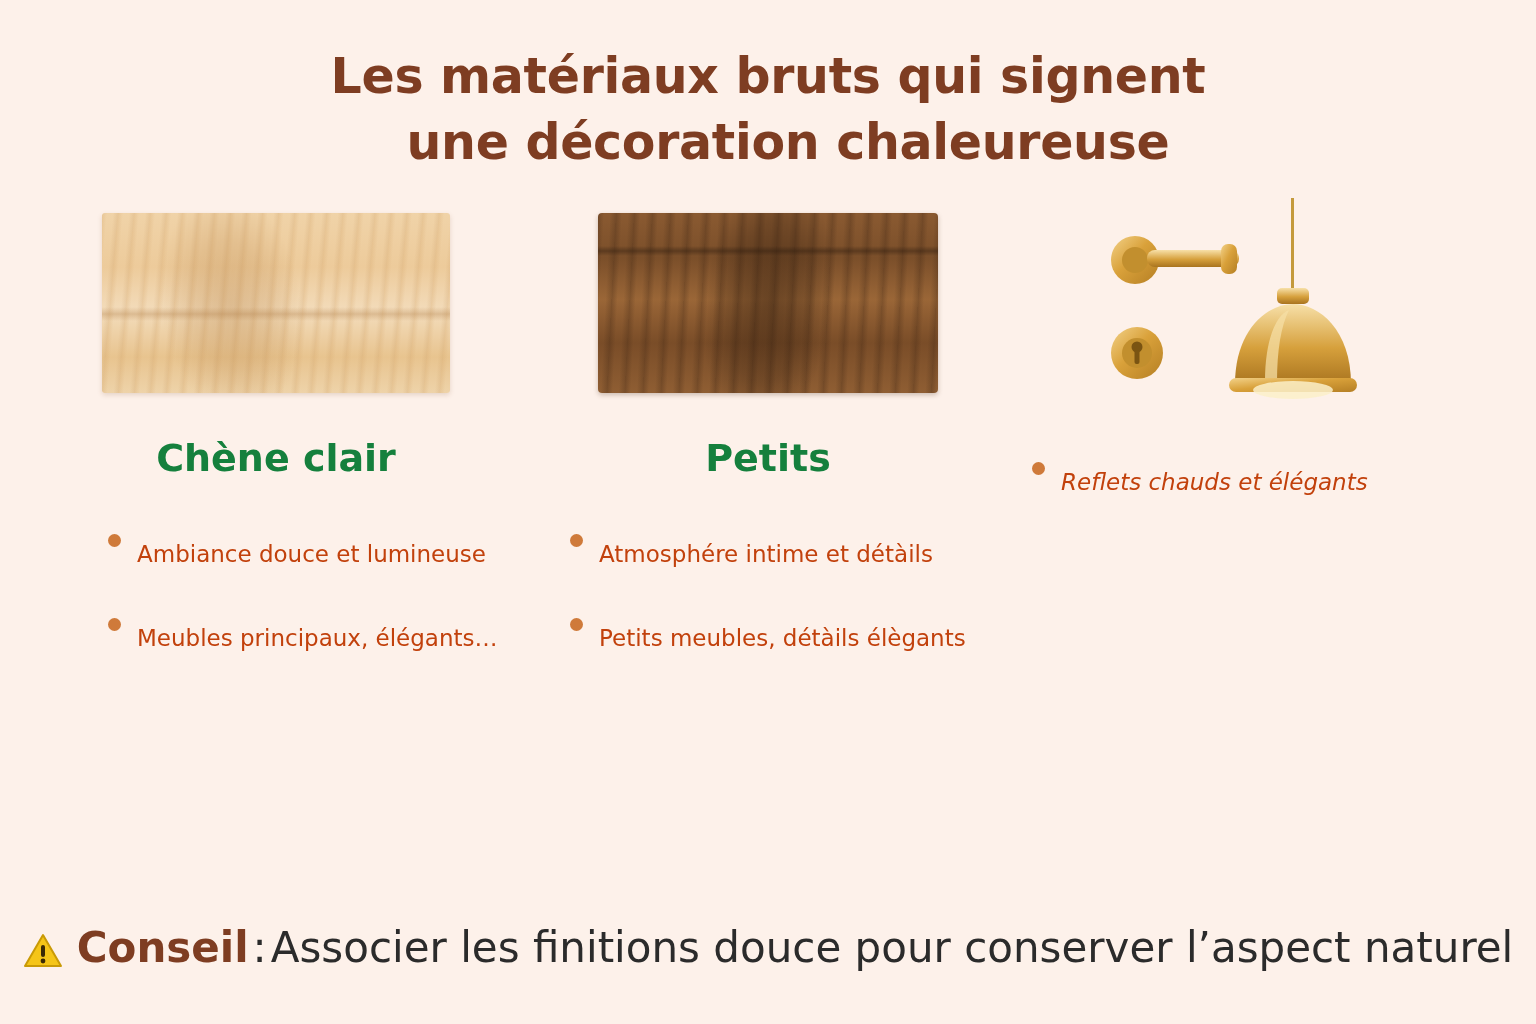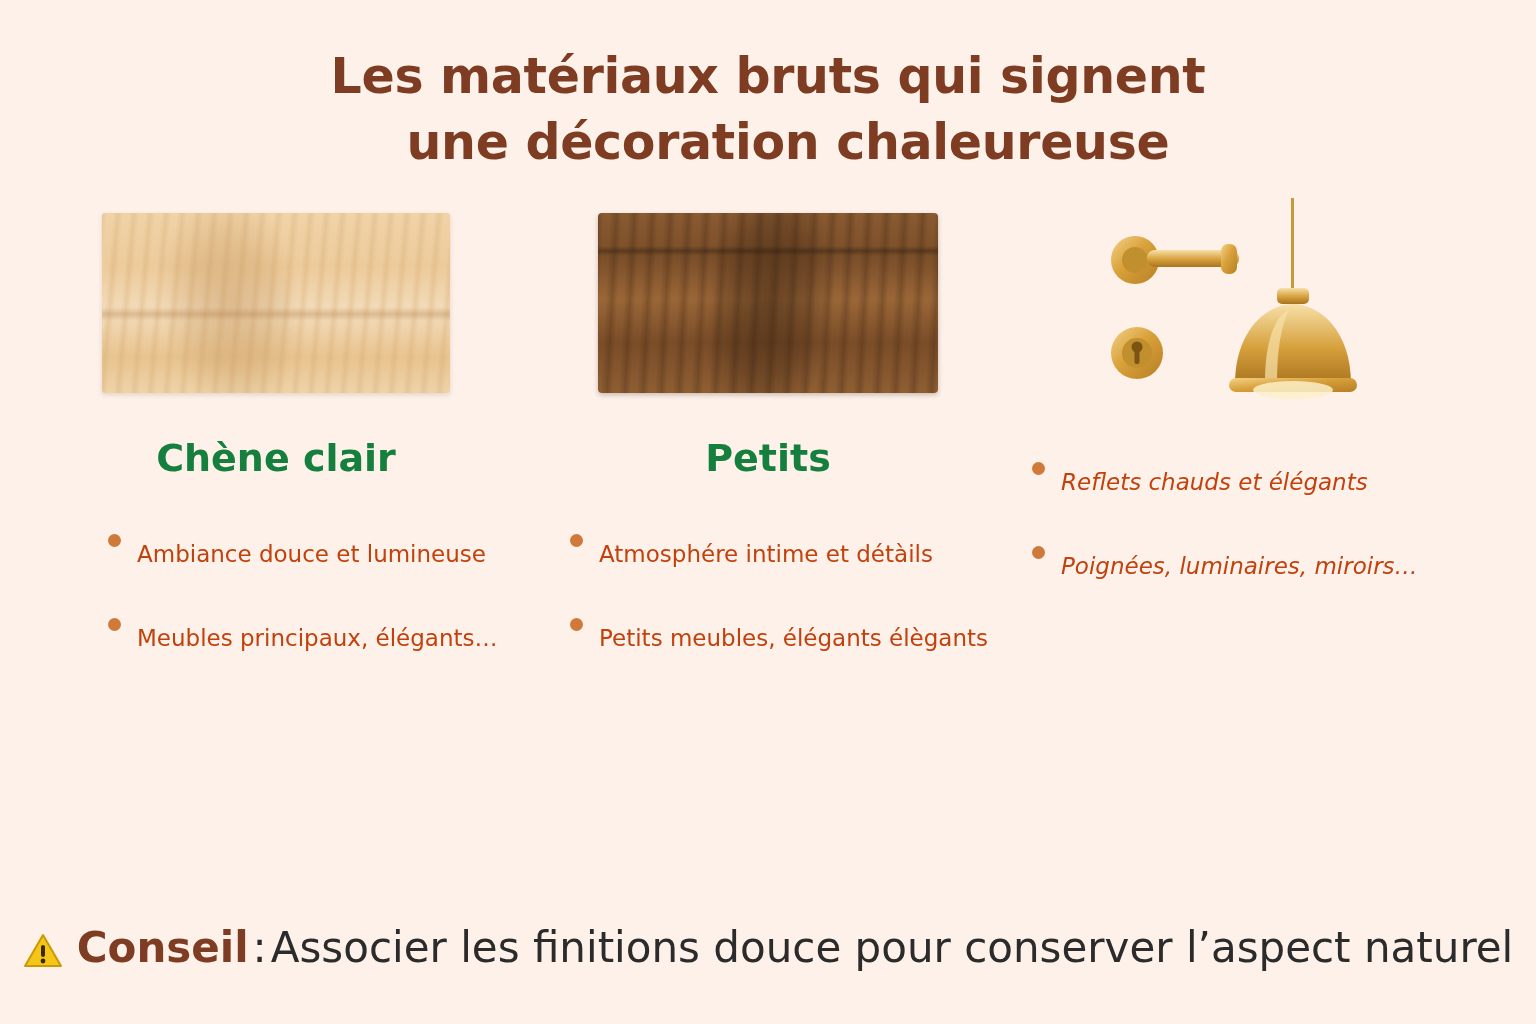--- a/index.html
+++ b/index.html
@@ -234,21 +234,21 @@
         <div class="plank walnut"></div>
       </div>
       <div class="col-title">Petits</div>
       <div class="bullets">
         <div class="bullet">
           <span class="dot"></span>
           <span class="btext">Atmosphére intime et détàils</span>
         </div>
         <div class="bullet">
           <span class="dot"></span>
-          <span class="btext">Petits meubles, élégants élègants</span>
+          <span class="btext">Petits meubles, détàils élègants</span>
         </div>
       </div>
     </div>
 
     <div class="col col-3">
       <div class="swatch-area">
         <div class="brass-wrap">
           <svg width="330" height="210" viewBox="0 0 330 210" aria-hidden="true">
             <defs>
               <linearGradient id="brassG" x1="0" y1="0" x2="1" y2="1">
@@ -285,24 +285,20 @@
             <rect x="134" y="180" width="128" height="14" rx="7" fill="url(#brassG)"></rect>
             <ellipse cx="198" cy="192" rx="40" ry="9" fill="#fbf0c9" opacity="0.85"></ellipse>
           </svg>
         </div>
       </div>
       <div class="bullets">
         <div class="bullet">
           <span class="dot"></span>
           <span class="btext">Reflets chauds et élégants</span>
         </div>
-        <div class="bullet">
-          <span class="dot"></span>
-          <span class="btext">Poignées, luminaires, miroirs…</span>
-        </div>
       </div>
     </div>
 
   </div>
 
   <div class="tip">
     <span class="tip-icon">
       <svg width="40" height="36" viewBox="0 0 40 36" aria-hidden="true">
         <path d="M20 2 L38 33 L2 33 Z" fill="#f5c518" stroke="#c99a06" stroke-width="2" stroke-linejoin="round"></path>
         <rect x="18" y="12" width="4" height="12" rx="2" fill="#3a2a05"></rect>

